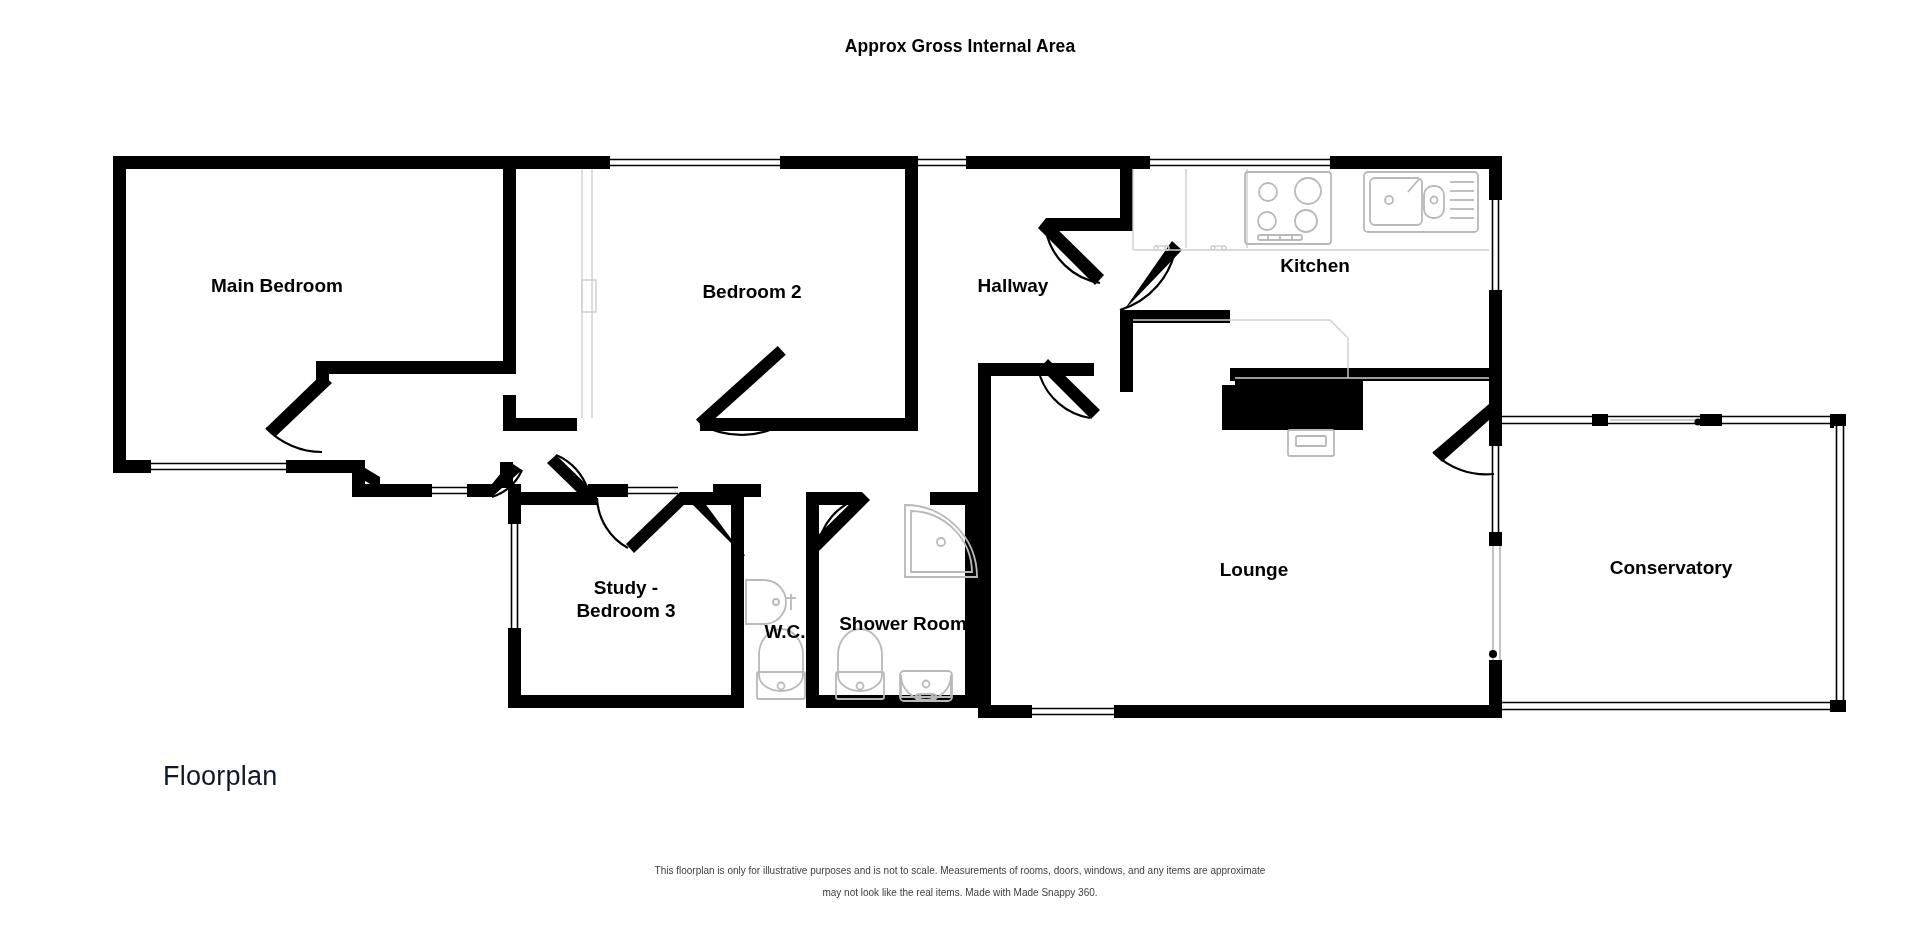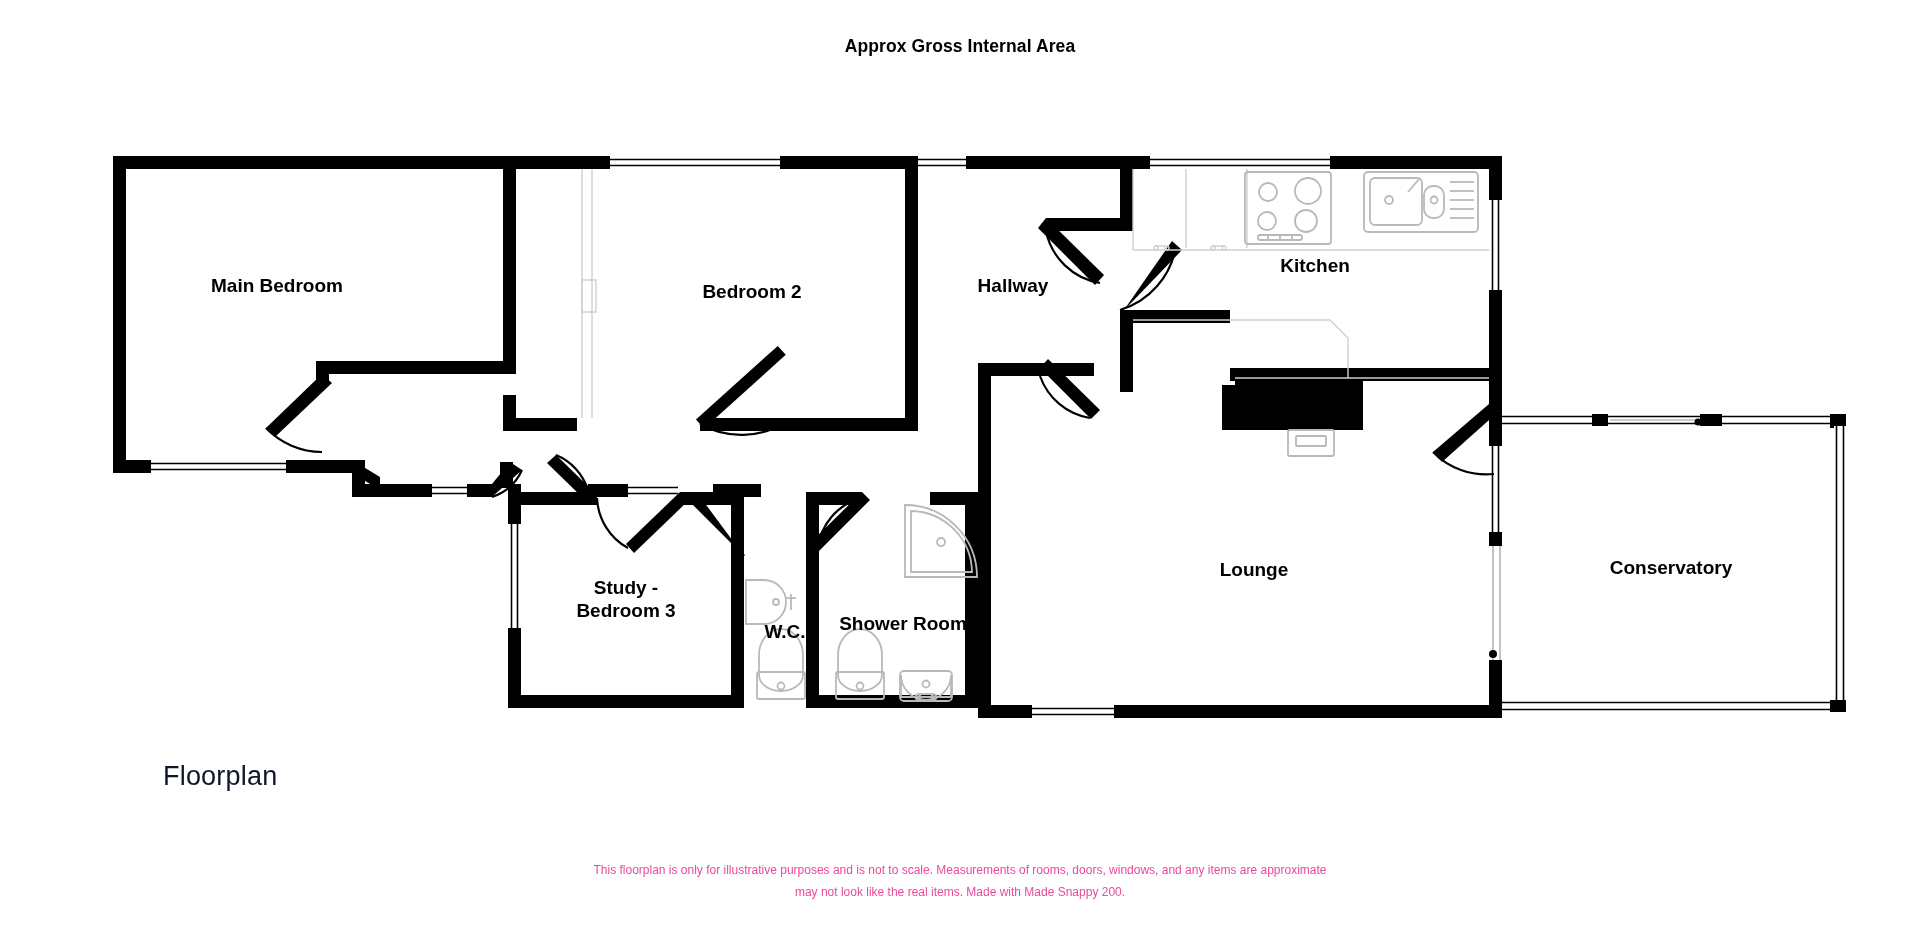--- a/index.html
+++ b/index.html
@@ -50,23 +50,23 @@
     margin-left: 48px;
   }
   .disclaimer-block {
     position: absolute;
     top: 860px;
     left: 0;
     width: 1920px;
     text-align: center;
   }
   .disclaimer-line {
-    font-size: 12px;
+    font-size: 10px;
     line-height: 21.5px;
-    color: #ec4899;
+    color: #404040;
   }
   
   .wall { fill: #000000; }
   .glass-thin { fill: none; stroke: #000000; stroke-width: 1.6; }
   .glass-hair { fill: none; stroke: #9a9a9a; stroke-width: 1.2; }
   .fixture { fill: none; stroke: #b9b9b9; stroke-width: 1.8; }
   .cab-line { fill: none; stroke: #cfcfcf; stroke-width: 1.4; }
   .door-arc { fill: none; stroke: #000000; stroke-width: 2.2; }
   .room-label {
     font-family: "Liberation Sans", sans-serif;
@@ -382,16 +382,16 @@
       <text class="room-label" x="1254" y="576">Lounge</text>
       <text class="room-label" x="1671" y="574">Conservatory</text>
     </g>
 
   </svg>
 
   <div class="floorplan-caption">Floorplan</div>
 
   <div class="disclaimer-block">
     <div class="disclaimer-line">This floorplan is only for illustrative purposes and is not to scale. Measurements of rooms, doors, windows, and any items are approximate</div>
-    <div class="disclaimer-line">may not look like the real items. Made with Made Snappy 200.</div>
+    <div class="disclaimer-line">may not look like the real items. Made with Made Snappy 360.</div>
   </div>
 
 </div>
 
 </body></html>

